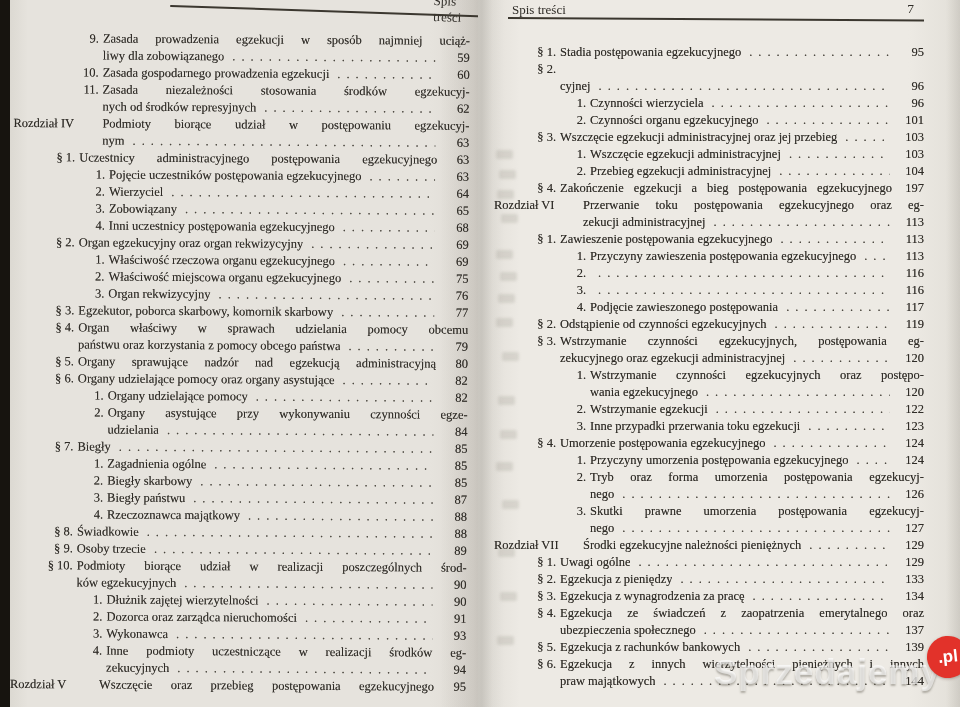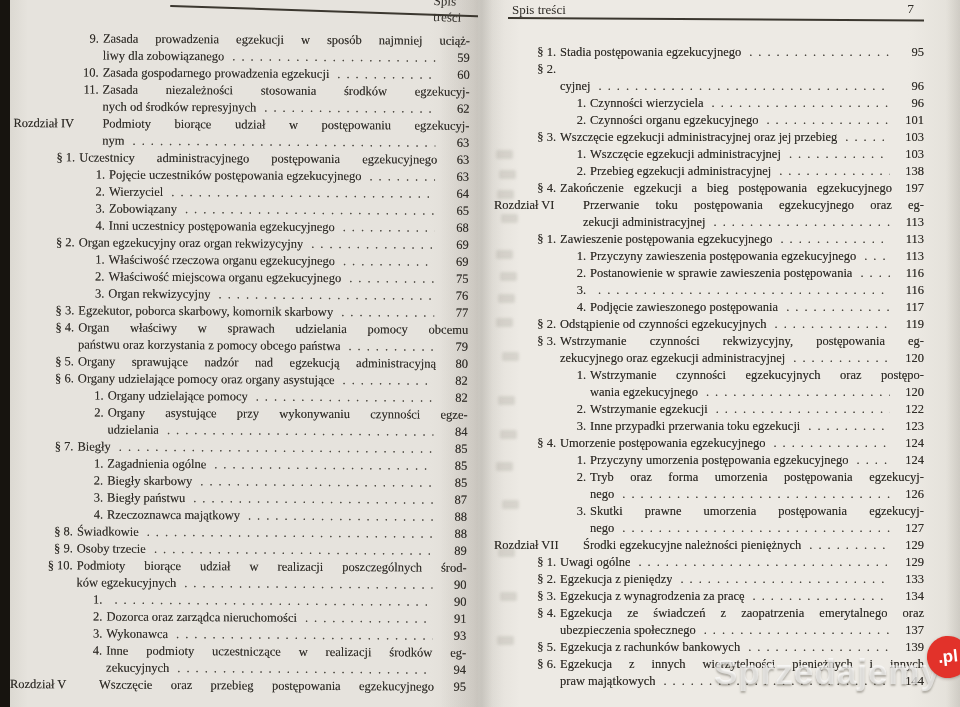--- a/index.html
+++ b/index.html
@@ -270,20 +270,21 @@
         </div>
         <div class="row">
           <span class="sp" style="width: 66px;"></span>
           <span class="body">ków egzekucyjnych</span>
           <span class="dots"></span>
           <span class="pg">90</span>
         </div>
         <div class="row">
           <span class="sp" style="width: 70px;"></span>
           <span class="pfx" style="width: 22px;">1.</span>
+          <span class="body">Dłużnik zajętej wierzytelności</span>
           <span class="dots"></span>
           <span class="pg">90</span>
         </div>
         <div class="row">
           <span class="sp" style="width: 70px;"></span>
           <span class="pfx" style="width: 22px;">2.</span>
           <span class="body">Dozorca oraz zarządca nieruchomości</span>
           <span class="dots"></span>
           <span class="pg">91</span>
         </div>
@@ -361,21 +362,21 @@
           <span class="pfx" style="width: 22px;">1.</span>
           <span class="body">Wszczęcie egzekucji administracyjnej</span>
           <span class="dots"></span>
           <span class="pg">103</span>
         </div>
         <div class="row">
           <span class="sp" style="width: 70px;"></span>
           <span class="pfx" style="width: 22px;">2.</span>
           <span class="body">Przebieg egzekucji administracyjnej</span>
           <span class="dots"></span>
-          <span class="pg">138</span>
+          <span class="pg">104</span>
         </div>
         <div class="row">
           <span class="sp" style="width: 36px;"></span>
           <span class="pfx" style="width: 26px;">§ 4.</span>
           <span class="body grow">Zakończenie egzekucji a bieg postępowania egzekucyjnego</span>
           <span class="pg">197</span>
         </div>
         <div class="row">
           <span class="lbl" style="flex-basis: 85px;">Rozdział VI</span>
           <span class="body grow">Przerwanie toku postępowania egzekucyjnego oraz eg-</span>
@@ -396,21 +397,20 @@
         <div class="row">
           <span class="sp" style="width: 70px;"></span>
           <span class="pfx" style="width: 22px;">1.</span>
           <span class="body">Przyczyny zawieszenia postępowania egzekucyjnego</span>
           <span class="dots"></span>
           <span class="pg">113</span>
         </div>
         <div class="row">
           <span class="sp" style="width: 70px;"></span>
           <span class="pfx" style="width: 22px;">2.</span>
-          <span class="body">Postanowienie w sprawie zawieszenia postępowania</span>
           <span class="dots"></span>
           <span class="pg">116</span>
         </div>
         <div class="row">
           <span class="sp" style="width: 70px;"></span>
           <span class="pfx" style="width: 22px;">3.</span>
           <span class="dots"></span>
           <span class="pg">116</span>
         </div>
         <div class="row">
@@ -423,21 +423,21 @@
         <div class="row">
           <span class="sp" style="width: 36px;"></span>
           <span class="pfx" style="width: 26px;">§ 2.</span>
           <span class="body">Odstąpienie od czynności egzekucyjnych</span>
           <span class="dots"></span>
           <span class="pg">119</span>
         </div>
         <div class="row">
           <span class="sp" style="width: 36px;"></span>
           <span class="pfx" style="width: 26px;">§ 3.</span>
-          <span class="body grow">Wstrzymanie czynności rekwizycyjny, postępowania eg-</span>
+          <span class="body grow">Wstrzymanie czynności egzekucyjnych, postępowania eg-</span>
         </div>
         <div class="row">
           <span class="sp" style="width: 66px;"></span>
           <span class="body">zekucyjnego oraz egzekucji administracyjnej</span>
           <span class="dots"></span>
           <span class="pg">120</span>
         </div>
         <div class="row">
           <span class="sp" style="width: 70px;"></span>
           <span class="pfx" style="width: 22px;">1.</span>

